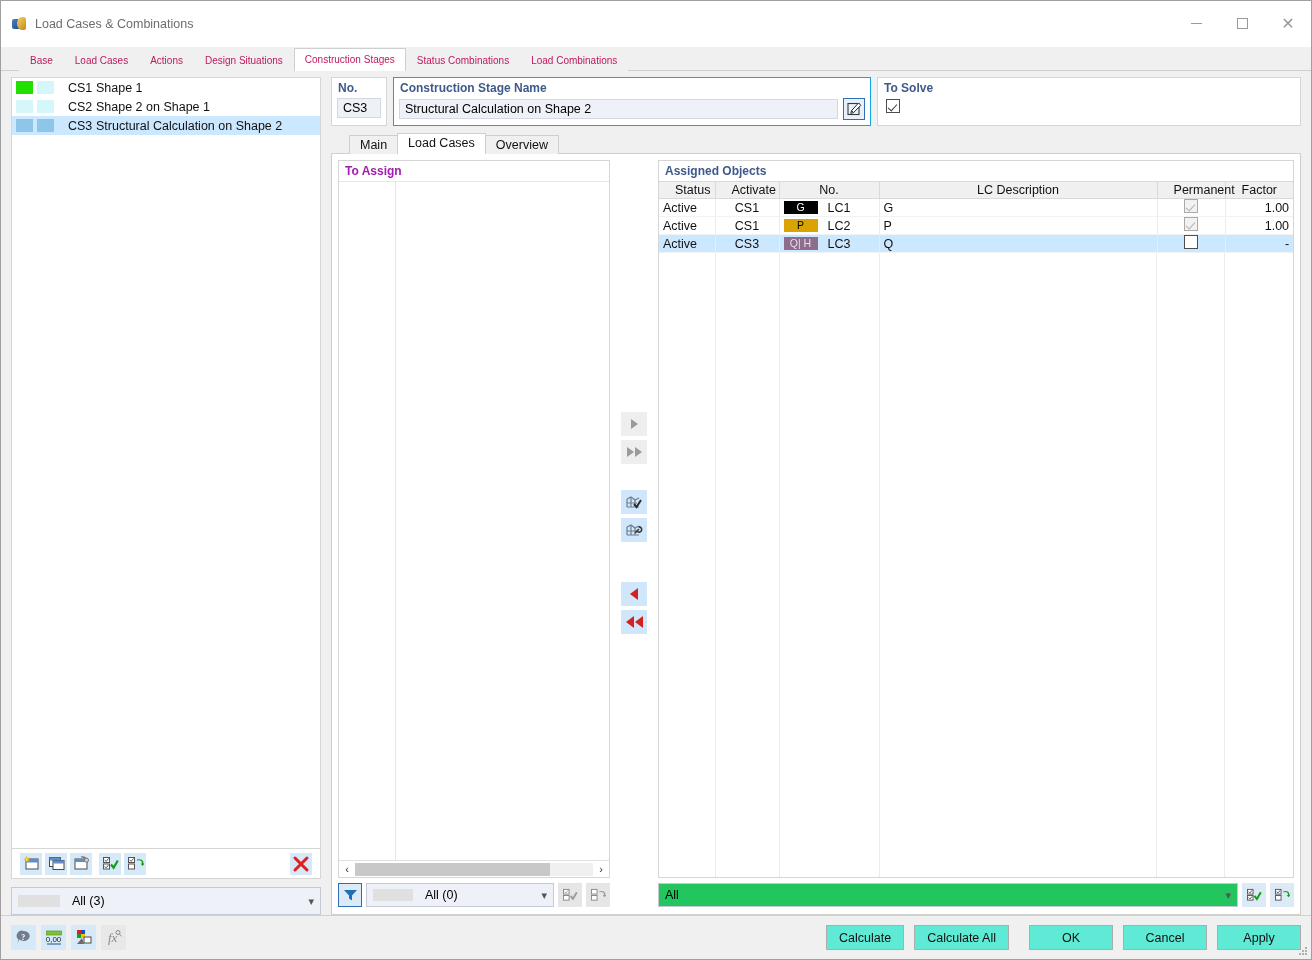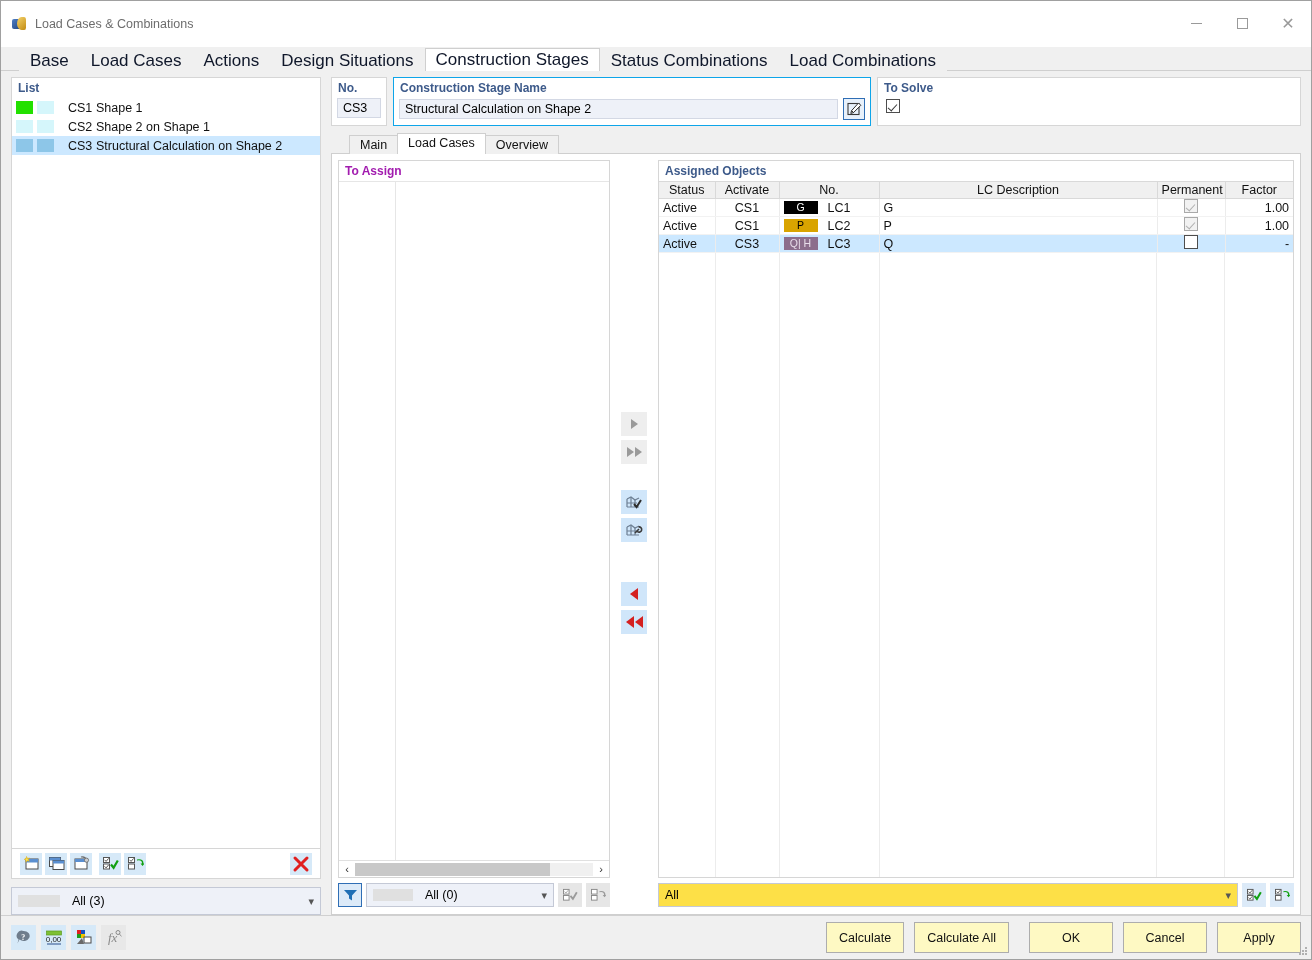--- a/index.html
+++ b/index.html
@@ -69,22 +69,22 @@
     align-items: flex-end;
     padding-left: 18px;
     background: #f0f0f0;
     position: relative;
     border-bottom: 1px solid #cfcfcf;
   }
   .maintab {
     height: 22px;
     line-height: 22px;
     padding: 0 10px;
-    font-size: 17px;
-    color: #0f172a;
+    font-size: 10px;
+    color: #be185d;
     background: #f0f0f0;
     border: 1px solid transparent;
     border-bottom: none;
     position: relative;
     top: 1px;
     white-space: nowrap;
   }
   .maintab.active {
     background: #ffffff;
     border-color: #cfcfcf;
@@ -353,21 +353,21 @@
   }
   table.grid th {
     background: #f0f0f0;
     font-weight: normal;
     color: #111;
     height: 17px;
     border-right: 1px solid #d9d9d9;
     border-top: 1px solid #d9d9d9;
     border-bottom: 1px solid #d9d9d9;
     font-size: 12.5px;
-    padding: 0 4px;
+    padding: 0 16px;
   }
   table.grid th:last-child { border-right:none; }
   table.grid td {
     height: 18px;
     border-right: 1px solid #ececec;
     border-bottom: 1px solid #f2f2f2;
     padding: 0 4px;
     color:#111;
     overflow: hidden;
     white-space: nowrap;
@@ -392,21 +392,21 @@
   .no-cell { display:flex; align-items:center; gap:10px; }
   .no-cell .lbl { }
   .grid-body-fill { flex:1 1 auto; background:#fff; position:relative; }
   .grid-body-fill .vl {
     position:absolute; top:0; bottom:0; width:1px; background:#ececec;
   }
   .assigned-footer {
     height: 26px; display:flex; align-items:center; gap:4px; margin-top:4px;
   }
   .assigned-select {
-    flex:1 1 auto; height:24px; background:#fde047; border:1px solid #c4c9d6;
+    flex:1 1 auto; height:24px; background:#22c55e; border:1px solid #c4c9d6;
     display:flex; align-items:center; padding:6px 6px; font-size:12.5px; min-width:0;
   }
   .mini-btn2 {
     width:24px; height:24px; background:#dceaf8; border:1px solid #dceaf8;
     display:flex; align-items:center; justify-content:center;
   }
 
   
   .statusbar {
     flex: 0 0 auto;
@@ -418,24 +418,24 @@
   }
   .sb-left { display:flex; gap: 5px; align-items:center; }
   .sb-btn {
     width: 25px; height: 25px;
     background: #d6e9f8; border: 1px solid #d6e9f8;
     display:flex;align-items:center;justify-content:center;
   }
   .sb-btn.gray { background:#e8e8e8; border-color:#e8e8e8; }
   .sb-right { margin-left:auto; display:flex; gap: 10px; align-items:center; }
   .pbtn {
-    height: 31px;
+    height: 25px;
     min-width: 76px;
     padding: 0 12px;
-    background: #fef9c3;
+    background: #5eead4;
     border: 1px solid #adadad;
     font-size: 12.5px;
     color:#111;
     display:flex;align-items:center;justify-content:center;
     font-family: "Liberation Sans", sans-serif;
   }
   .pbtn.wide { min-width: 88px; }
   .grip {
     position:absolute; right:3px; bottom:3px; width:10px; height:10px;
   }
@@ -472,21 +472,20 @@
     <div class="maintab">Design Situations</div>
     <div class="maintab active">Construction Stages</div>
     <div class="maintab">Status Combinations</div>
     <div class="maintab">Load Combinations</div>
   </div>
 
   <div class="body-area">
 
     <div class="left-col">
       <div class="list-box">
-        <div class="list-head">List</div>
         <div class="list-rows">
 
           <div class="list-row">
             <div class="sw-pair">
               <div class="sw" style="background:#22e000"></div>
               <div class="sw" style="background:#d5f6fb"></div>
             </div>
             <div class="list-no">CS1</div>
             <div class="list-name">Shape 1</div>
           </div>

